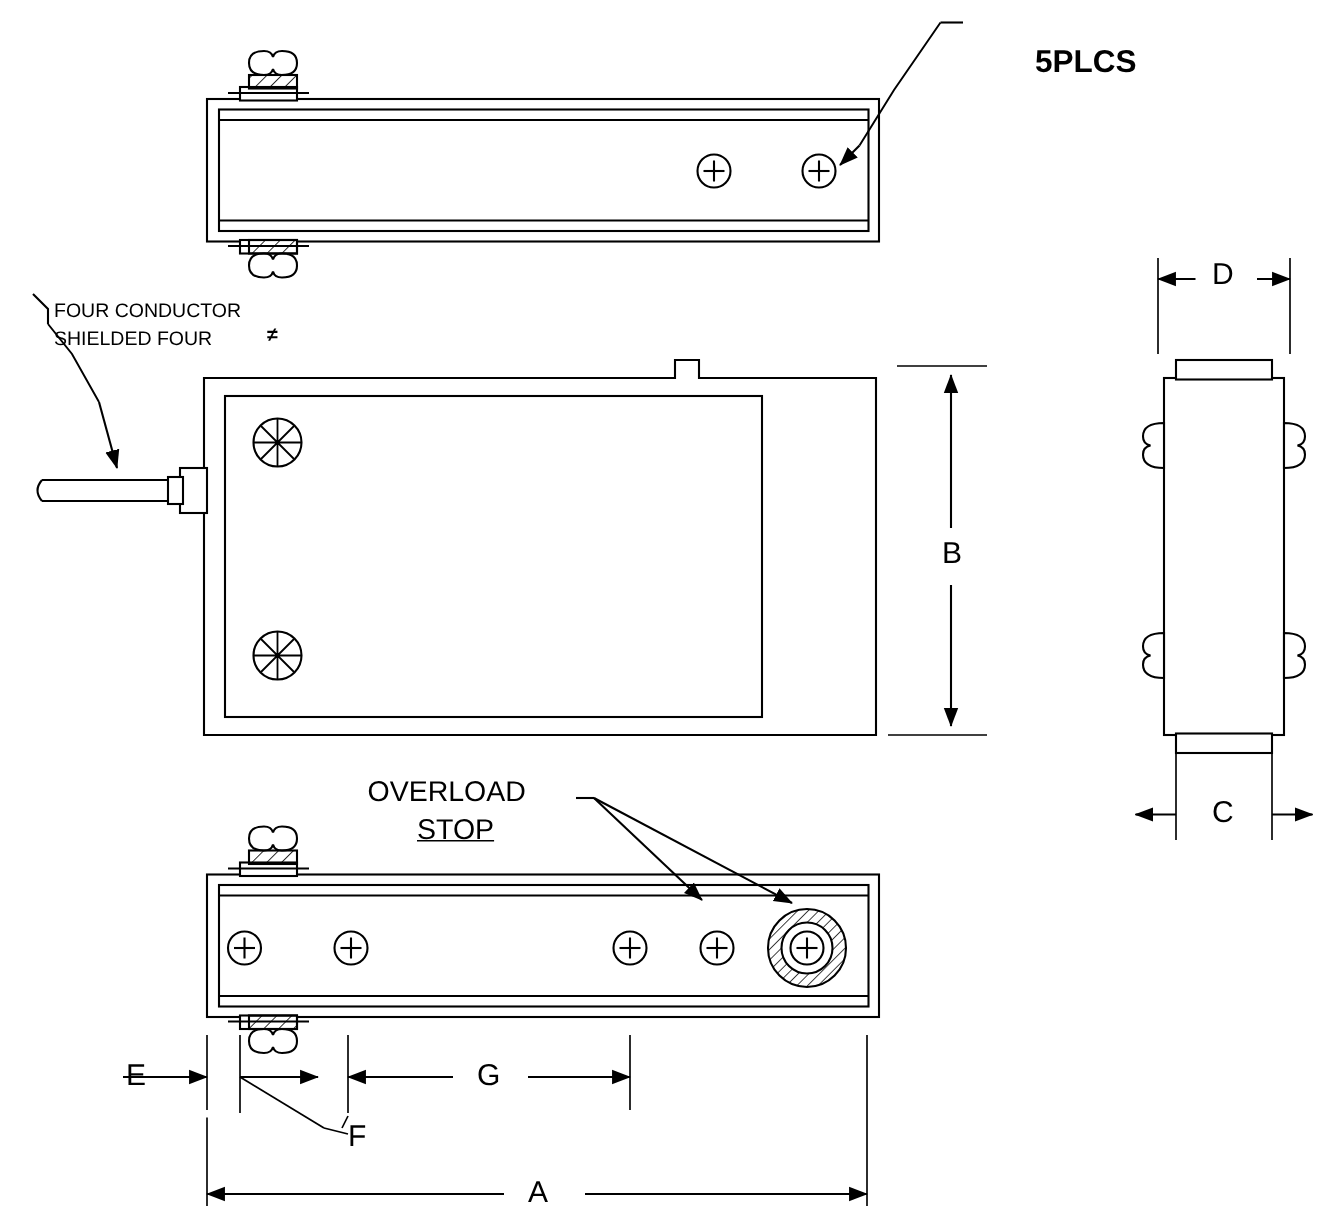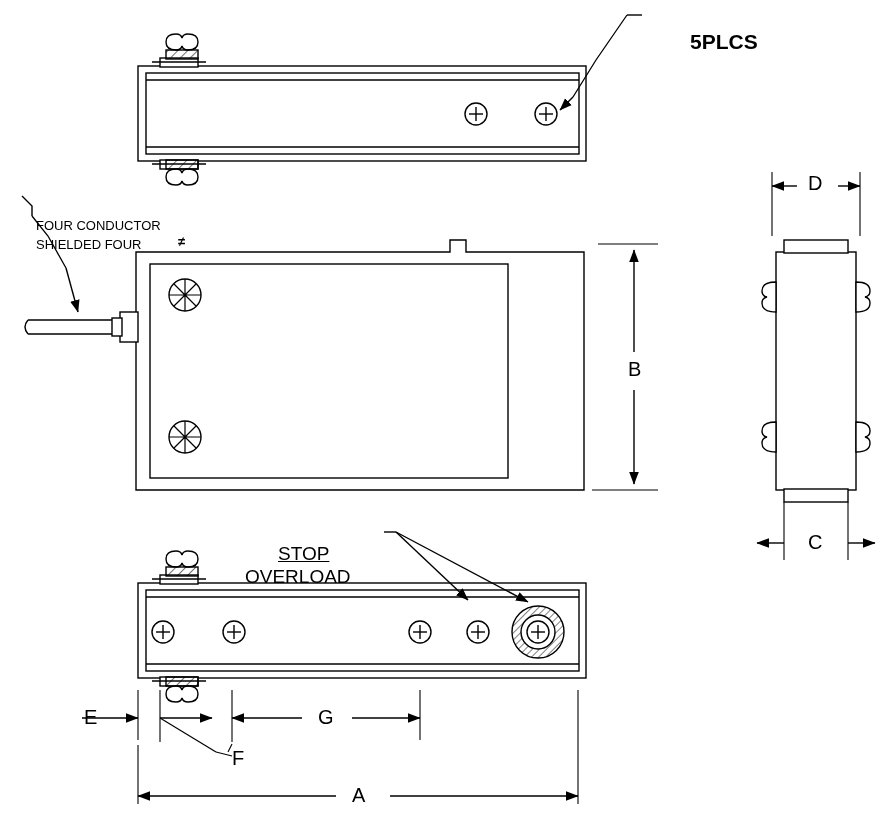--- a/index.html
+++ b/index.html
@@ -32,21 +32,20 @@
     color: #000;
   }
   .lbl-big {
     font-size: 21px;
   }
   .lbl-med {
     font-size: 19px;
   }
   .lbl-small {
     font-size: 13px;
-    margin-top: 19px;
   }
   .lbl-dim {
     font-size: 20px;
     font-weight: normal;
   }
   .bold {
     font-weight: bold;
   }
 </style>
 </head>
@@ -238,21 +237,21 @@
 
     </g>
   </svg>
 
   <div class="lbl lbl-big" style="left:690px; top:30px;font-weight:bold;">5PLCS</div>
 
   <div class="lbl lbl-small" style="left:36px; top:200px;">FOUR CONDUCTOR</div>
   <div class="lbl lbl-small" style="left:36px; top:219px;">SHIELDED FOUR</div>
   <div class="lbl lbl-small bold" style="left:178px; top:216px;">≠</div>
 
-  <div class="lbl lbl-med" style="left:245px; top:518px;margin-top:48px;">OVERLOAD</div>
+  <div class="lbl lbl-med" style="left:245px; top:518px;">OVERLOAD</div>
   <div class="lbl lbl-med" style="left:278px; top:543px;text-decoration:underline;">STOP</div>
 
   <div class="lbl lbl-dim" style="left:628px; top:358px;">B</div>
   <div class="lbl lbl-dim" style="left:808px; top:172px;">D</div>
   <div class="lbl lbl-dim" style="left:808px; top:531px;">C</div>
   <div class="lbl lbl-dim" style="left:84px; top:706px;">E</div>
   <div class="lbl lbl-dim" style="left:232px; top:747px;">F</div>
   <div class="lbl lbl-dim" style="left:318px; top:706px;">G</div>
   <div class="lbl lbl-dim" style="left:352px; top:784px;">A</div>
 

